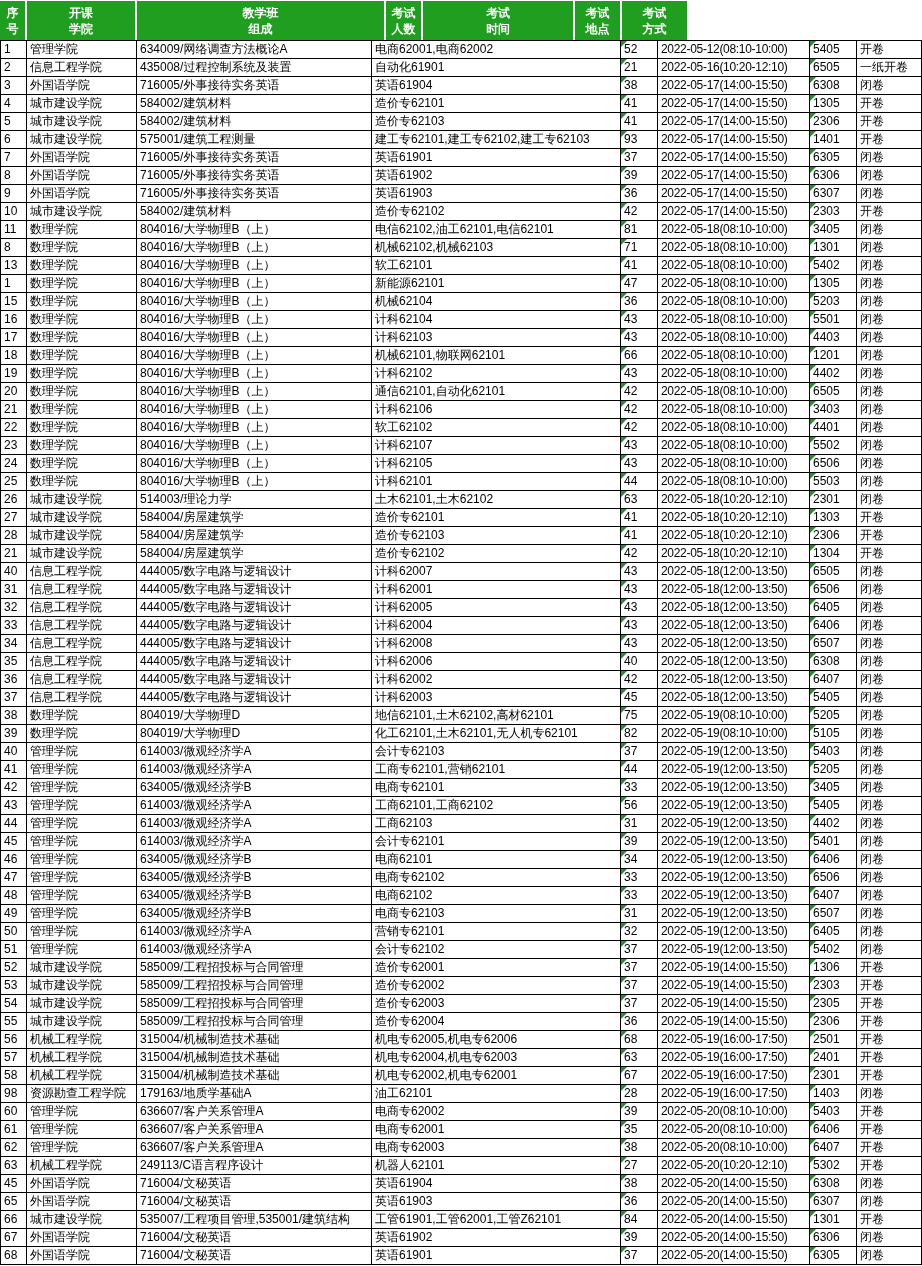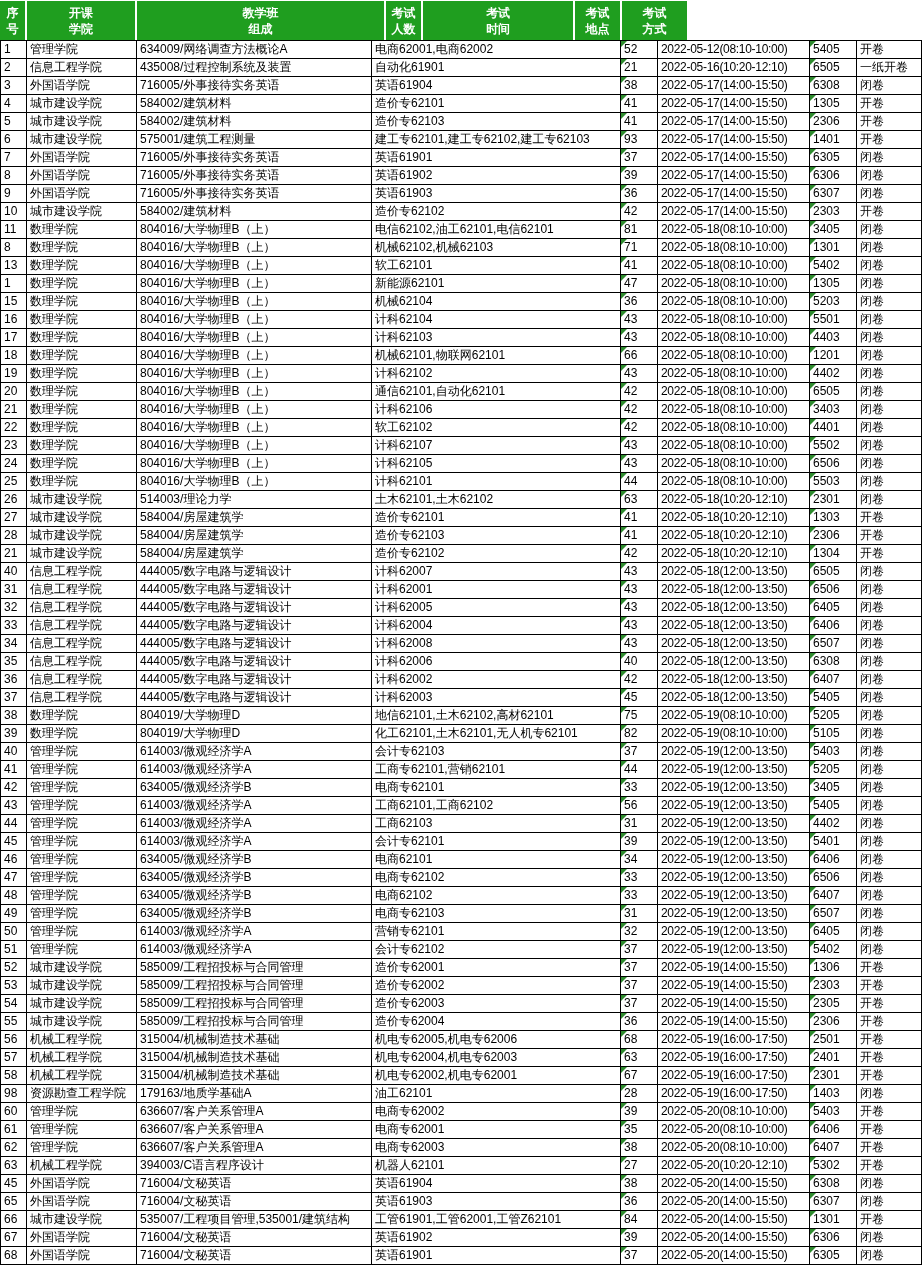--- a/index.html
+++ b/index.html
@@ -729,21 +729,21 @@
         <div class="cell course">636607/客户关系管理A</div>
         <div class="cell classes">电商专62003</div>
         <div class="cell count">38<span class="tri"></span></div>
         <div class="cell time">2022-05-20(08:10-10:00)</div>
         <div class="cell room">6407<span class="tri"></span></div>
         <div class="cell method">开卷</div>
       </div>
       <div class="row">
         <div class="cell seq">63</div>
         <div class="cell college">机械工程学院</div>
-        <div class="cell course">394003/C语言程序设计</div>
+        <div class="cell course">249113/C语言程序设计</div>
         <div class="cell classes">机器人62101</div>
         <div class="cell count">27<span class="tri"></span></div>
         <div class="cell time">2022-05-20(10:20-12:10)</div>
         <div class="cell room">5302<span class="tri"></span></div>
         <div class="cell method">开卷</div>
       </div>
       <div class="row">
         <div class="cell seq">45</div>
         <div class="cell college">外国语学院</div>
         <div class="cell course">716004/文秘英语</div>

